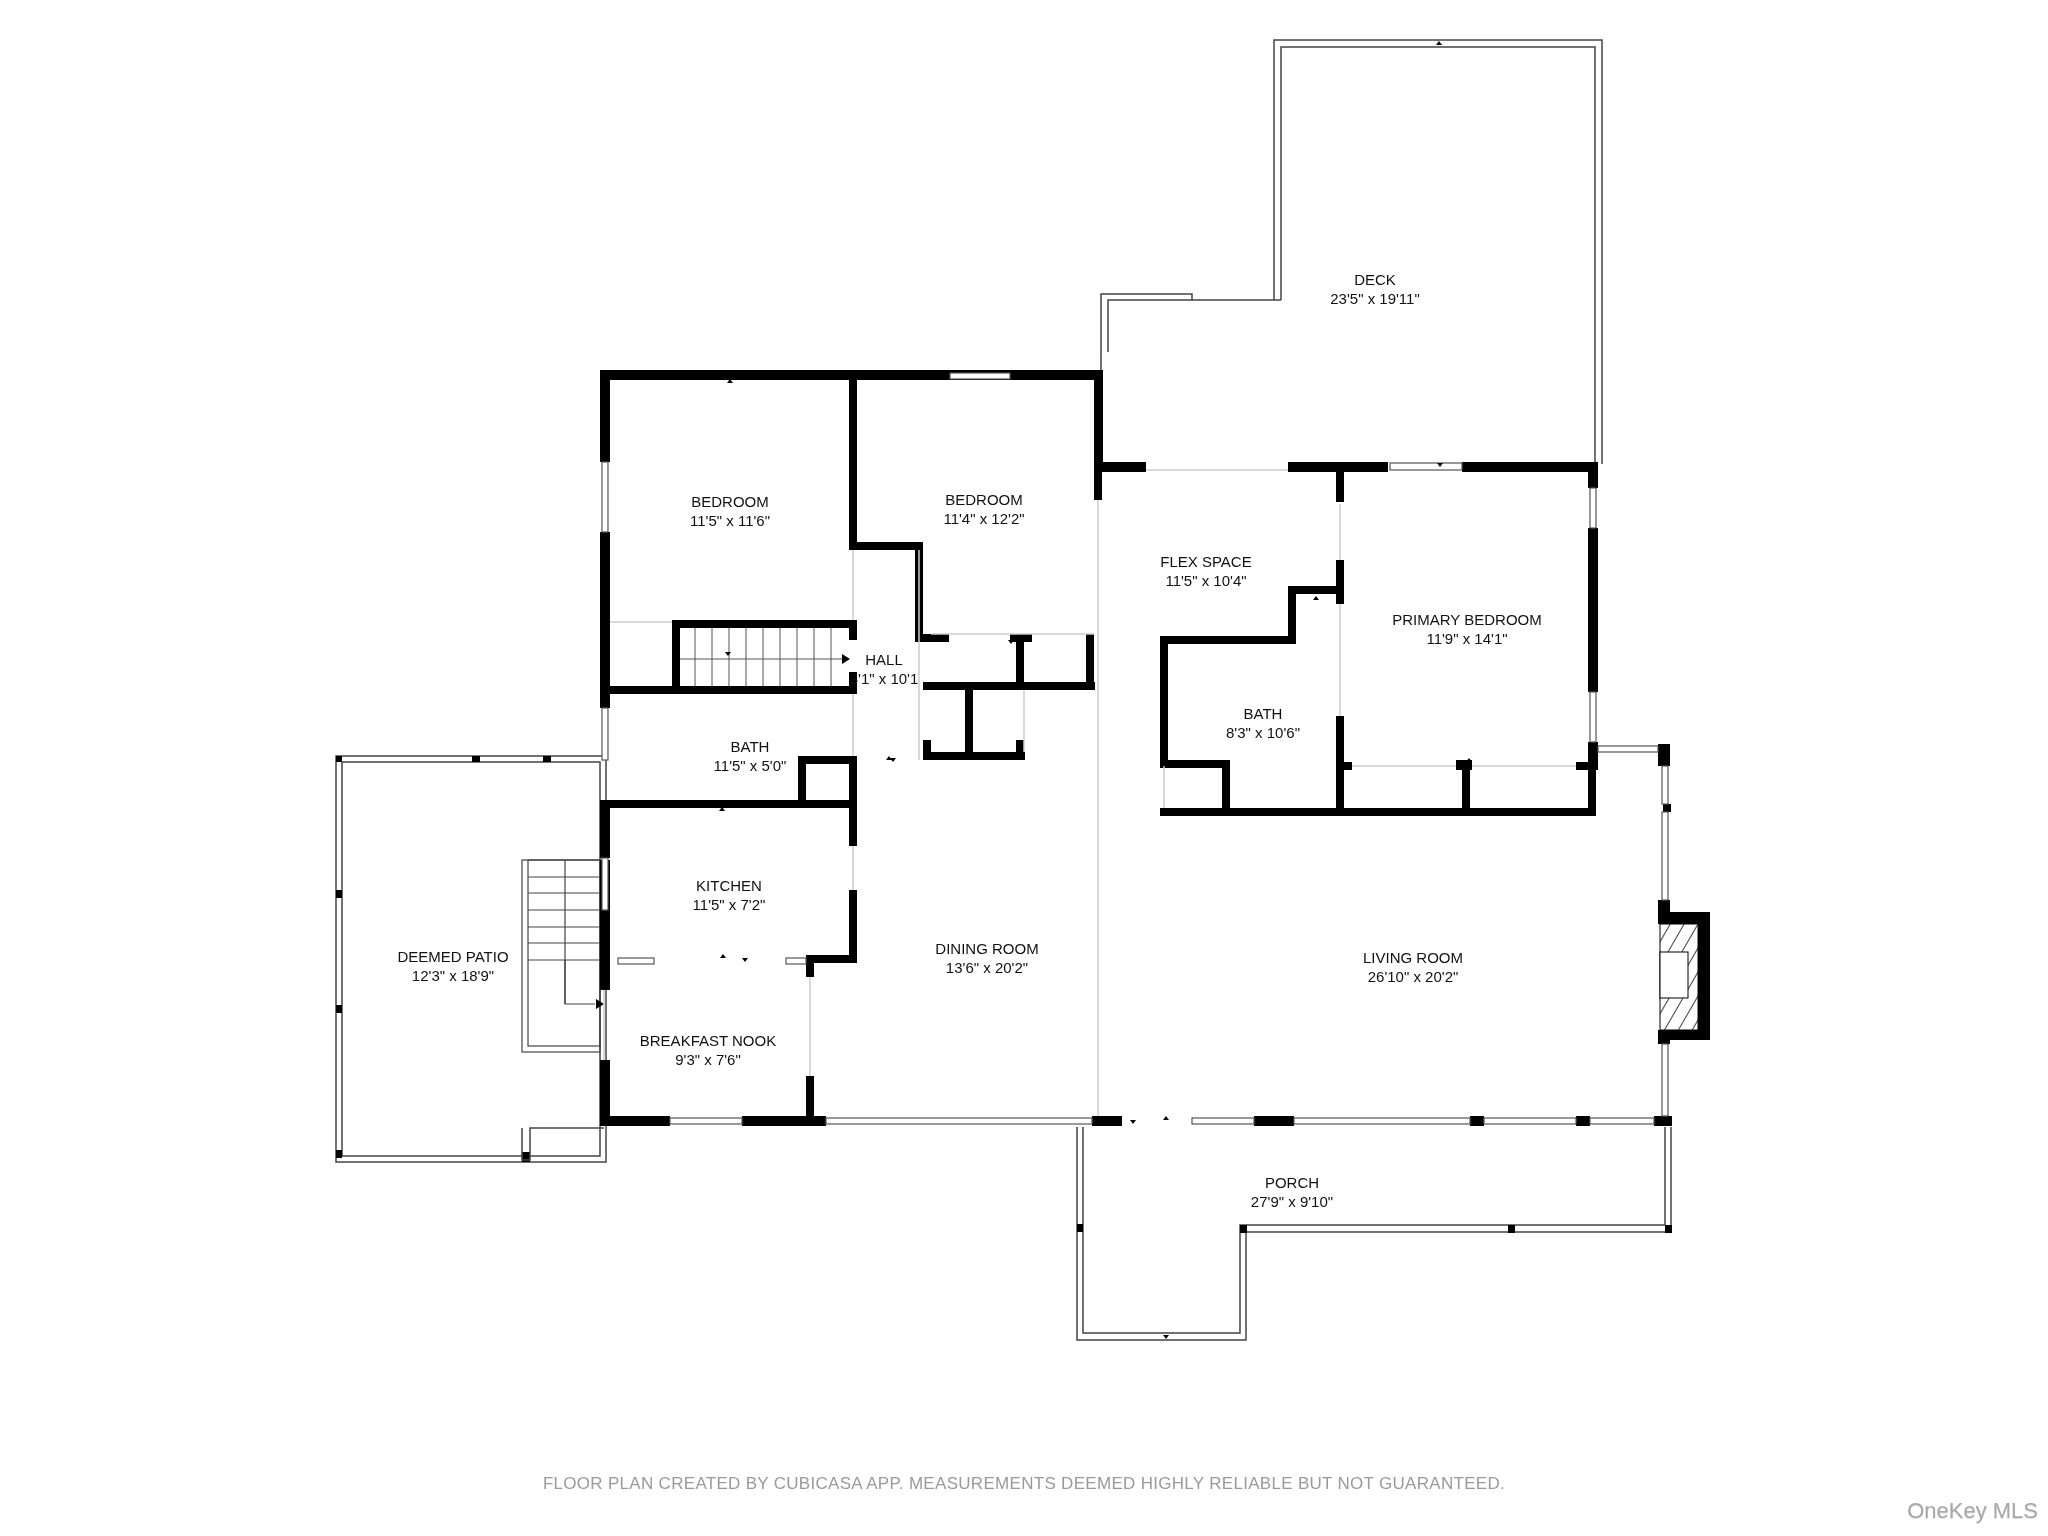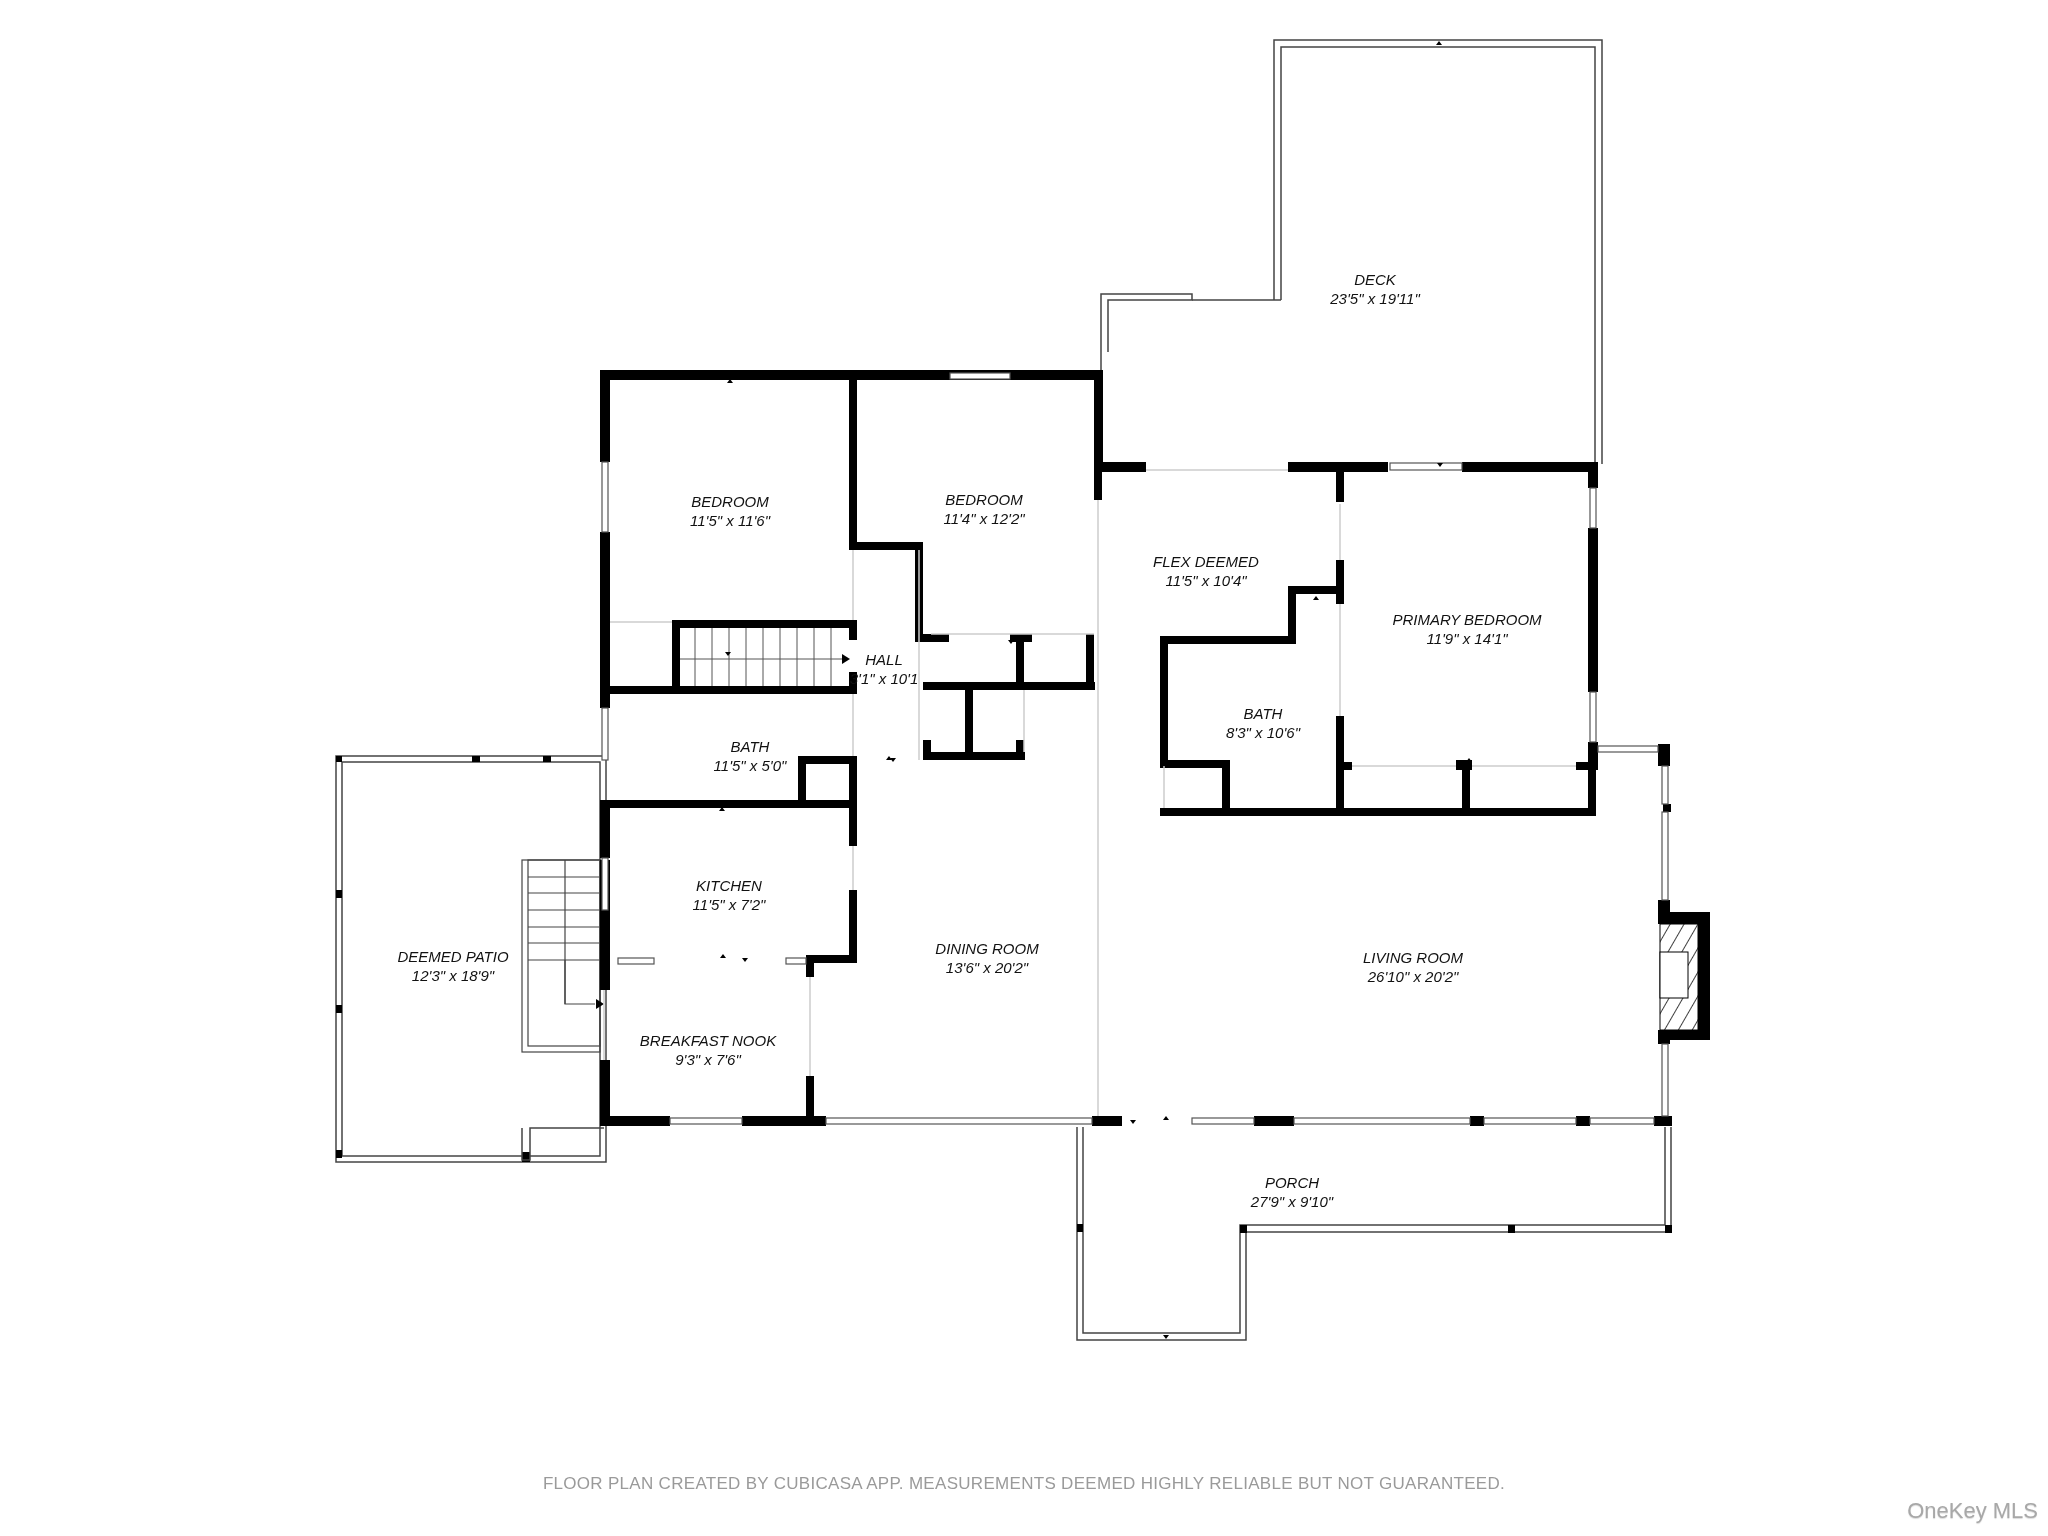--- a/index.html
+++ b/index.html
@@ -1,18 +1,18 @@
 <!DOCTYPE html>
 <html><head>
   <meta charset="utf-8">
   <style>
     html, body { margin: 0; padding: 0; background: #ffffff; }
     body { width: 2048px; height: 1536px; position: relative; overflow: hidden; font-family: "Liberation Sans", sans-serif; }
     #plan { position: absolute; left: 0; top: 0; width: 2048px; height: 1536px; }
-    .room-label { position: absolute; text-align: center; color: #111; font-size: 15px; line-height: 19px; transform: translate(-50%, -50%); white-space: nowrap; font-style: italic; }
+    .room-label { position: absolute; text-align: center; color: #111; font-size: 15px; line-height: 19px; transform: translate(-50%, -50%); white-space: nowrap; }
     .room-label .name { display: block; }
     .room-label .dims { display: block; }
     .footer-note { position: absolute; left: 0; width: 2048px; top: 1474px; text-align: center; color: #9a9a9a; font-size: 17px; letter-spacing: 0.3px; }
     .watermark { position: absolute; right: 10px; top: 1498px; color: #a8a8a8; font-size: 22px; text-shadow: 0 1px 1px rgba(0,0,0,0.15); }
   </style>
 </head>
 <body>
 
 <svg id="plan" viewBox="0 0 2048 1536" xmlns="http://www.w3.org/2000/svg">
   <defs>
@@ -268,21 +268,21 @@
 </div>
 <div class="room-label" style="left:453px;top:966px;">
   <span class="name">DEEMED PATIO</span>
   <span class="dims">12'3" x 18'9"</span>
 </div>
 <div class="room-label" style="left:963px;top:958px;margin-left:24px;">
   <span class="name">DINING ROOM</span>
   <span class="dims">13'6" x 20'2"</span>
 </div>
 <div class="room-label" style="left:1206px;top:571px;">
-  <span class="name">FLEX DEEMED</span>
+  <span class="name">FLEX SPACE</span>
   <span class="dims">11'5" x 10'4"</span>
 </div>
 <div class="room-label" style="left:1467px;top:629px;">
   <span class="name">PRIMARY BEDROOM</span>
   <span class="dims">11'9" x 14'1"</span>
 </div>
 <div class="room-label" style="left:1263px;top:723px;">
   <span class="name">BATH</span>
   <span class="dims">8'3" x 10'6"</span>
 </div>

